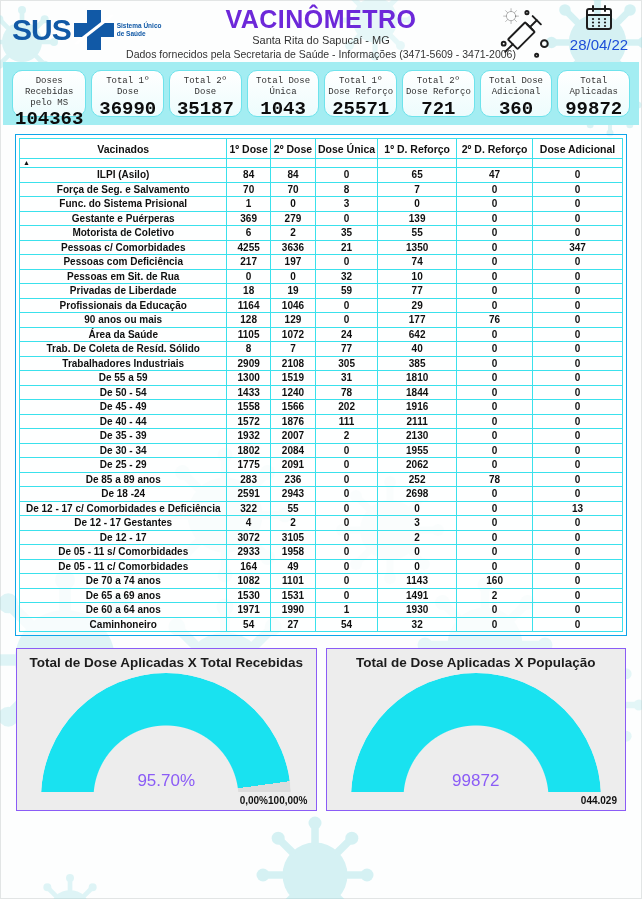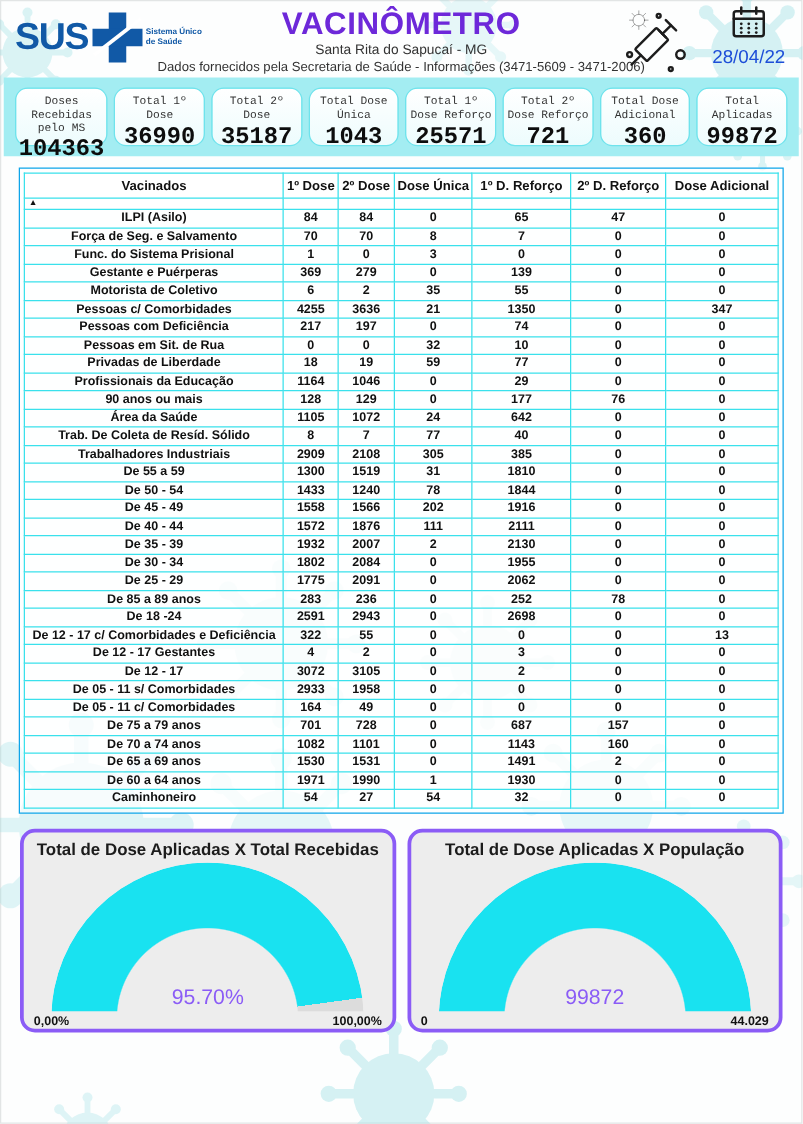--- a/index.html
+++ b/index.html
@@ -66,36 +66,36 @@
   col.c0{width:34.4%} col.c1{width:7.2%} col.c2{width:7.5%} col.c3{width:10.3%}
   col.c4{width:13.1%} col.c5{width:12.6%} col.c6{width:14.9%}
   th,td{border:1px solid var(--accent);text-align:center;overflow:hidden;white-space:nowrap;}
   th{font-size:10.5px;font-weight:700;color:#111;height:20px;background:rgba(255,255,255,0.6);}
   tr.sort-row td{height:9px;background:rgba(255,255,255,0.6);}
   tr.sort-row span{display:block;text-align:left;font-size:7px;line-height:8px;padding-left:3px;color:#111;cursor:pointer;}
   tbody td{height:14.5px;font-size:10px;font-weight:700;color:#101010;background:rgba(255,255,255,0.45);padding:0 2px;}
   
   .gauges{position:relative;z-index:1;display:flex;gap:9px;margin:12px 16px 0;}
   .gauge-card{
-    flex:1;height:163px;border-radius:12px;
+    flex:1;height:163px;border-radius:0;
     background:var(--gauge-card-bg);
-    border:3px solid #8b5cf6;
+    border:1px solid #8b5cf6;
     padding-top:6px;position:relative;
   }
   .gauge-title{text-align:center;font-size:13.5px;font-weight:700;color:#1c1c1c;}
   .gauge-arc{position:relative;width:250px;height:119px;margin:3px auto 0;overflow:hidden;}
   .arc{
     position:absolute;left:50%;top:0;transform:translateX(-50%);
     width:250px;height:250px;border-radius:50%;
     background:conic-gradient(from 270deg, var(--gauge-fill) 0 var(--deg), var(--gauge-track) var(--deg) 180deg, transparent 180deg);
     -webkit-mask:radial-gradient(circle 125px at center, transparent 0 72px, #000 73px);
     mask:radial-gradient(circle 125px at center, transparent 0 72px, #000 73px);
   }
   .gauge-value{position:absolute;bottom:1px;width:100%;text-align:center;font-size:17px;color:#8b5cf6;}
-  .gauge-minmax{display:flex;justify-content:space-between;padding:0 8px;margin-top:3px;font-size:10px;font-weight:700;color:#111;}
+  .gauge-minmax{display:flex;justify-content:flex-end;padding:0 8px;margin-top:3px;font-size:10px;font-weight:700;color:#111;margin-left:16px;}
   .icon-stroke{stroke:#1d1d1d;fill:none;stroke-width:2;stroke-linecap:round;stroke-linejoin:round;}
 </style>
 </head>
 <body>
 
 <svg width="0" height="0" style="position:absolute">
   <symbol id="virus" viewBox="0 0 120 120">
     <g fill="currentColor" stroke="currentColor">
       <circle cx="60" cy="60" r="30" stroke="none"></circle>
       <g stroke-width="7" stroke-linecap="round">
@@ -552,29 +552,20 @@
         <tr>
           <td>De 05 - 11 c/ Comorbidades</td>
           <td>164</td>
           <td>49</td>
           <td>0</td>
           <td>0</td>
           <td>0</td>
           <td>0</td>
         </tr>
         <tr>
-          <td>De 75 a 79 anos</td>
-          <td>701</td>
-          <td>728</td>
-          <td>0</td>
-          <td>687</td>
-          <td>157</td>
-          <td>0</td>
-        </tr>
-        <tr>
           <td>De 70 a 74 anos</td>
           <td>1082</td>
           <td>1101</td>
           <td>0</td>
           <td>1143</td>
           <td>160</td>
           <td>0</td>
         </tr>
         <tr>
           <td>De 65 a 69 anos</td>

